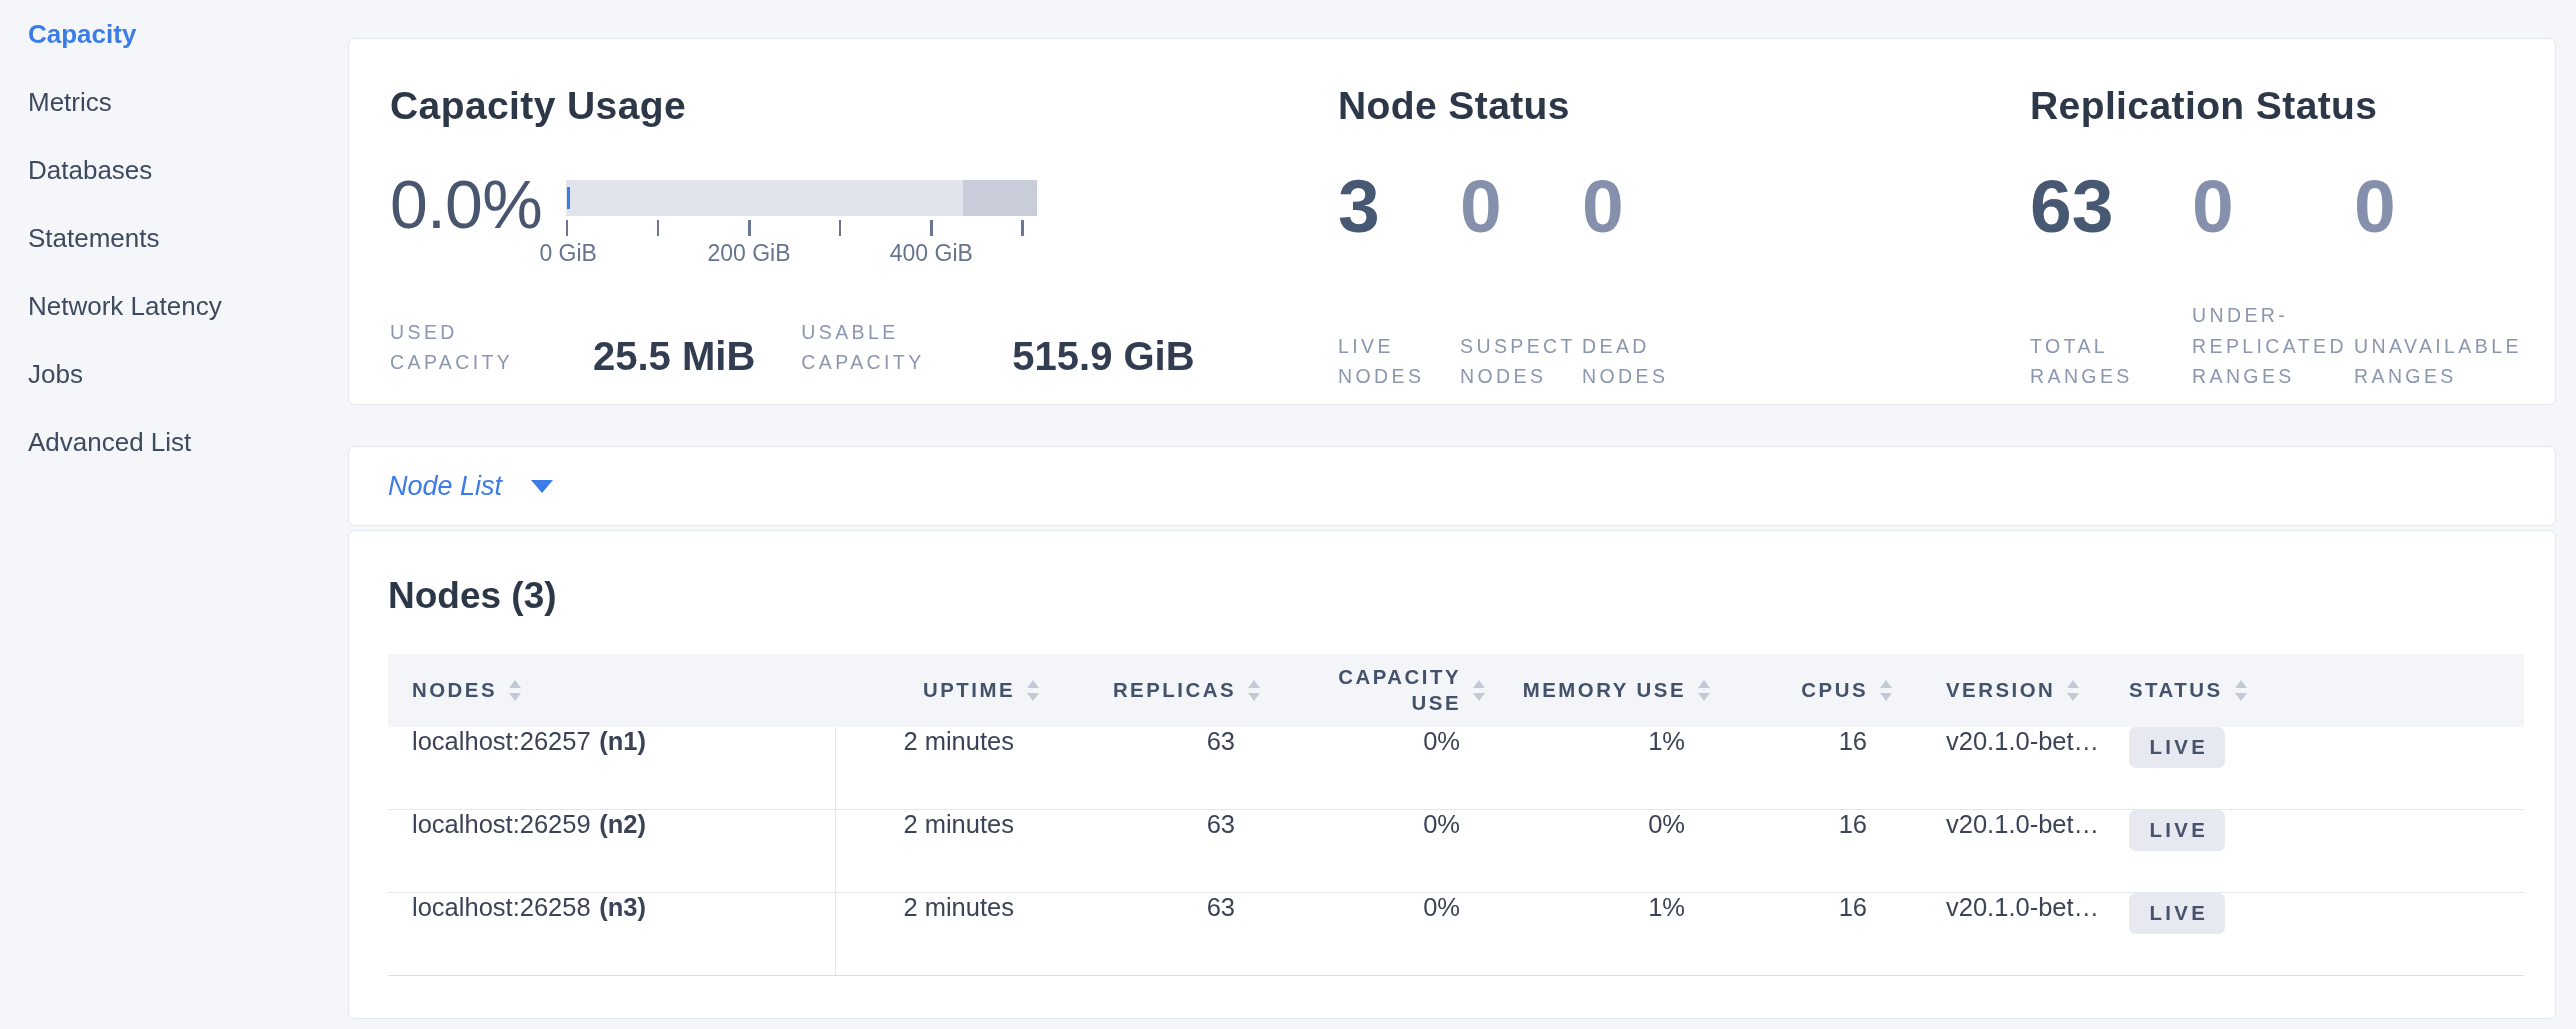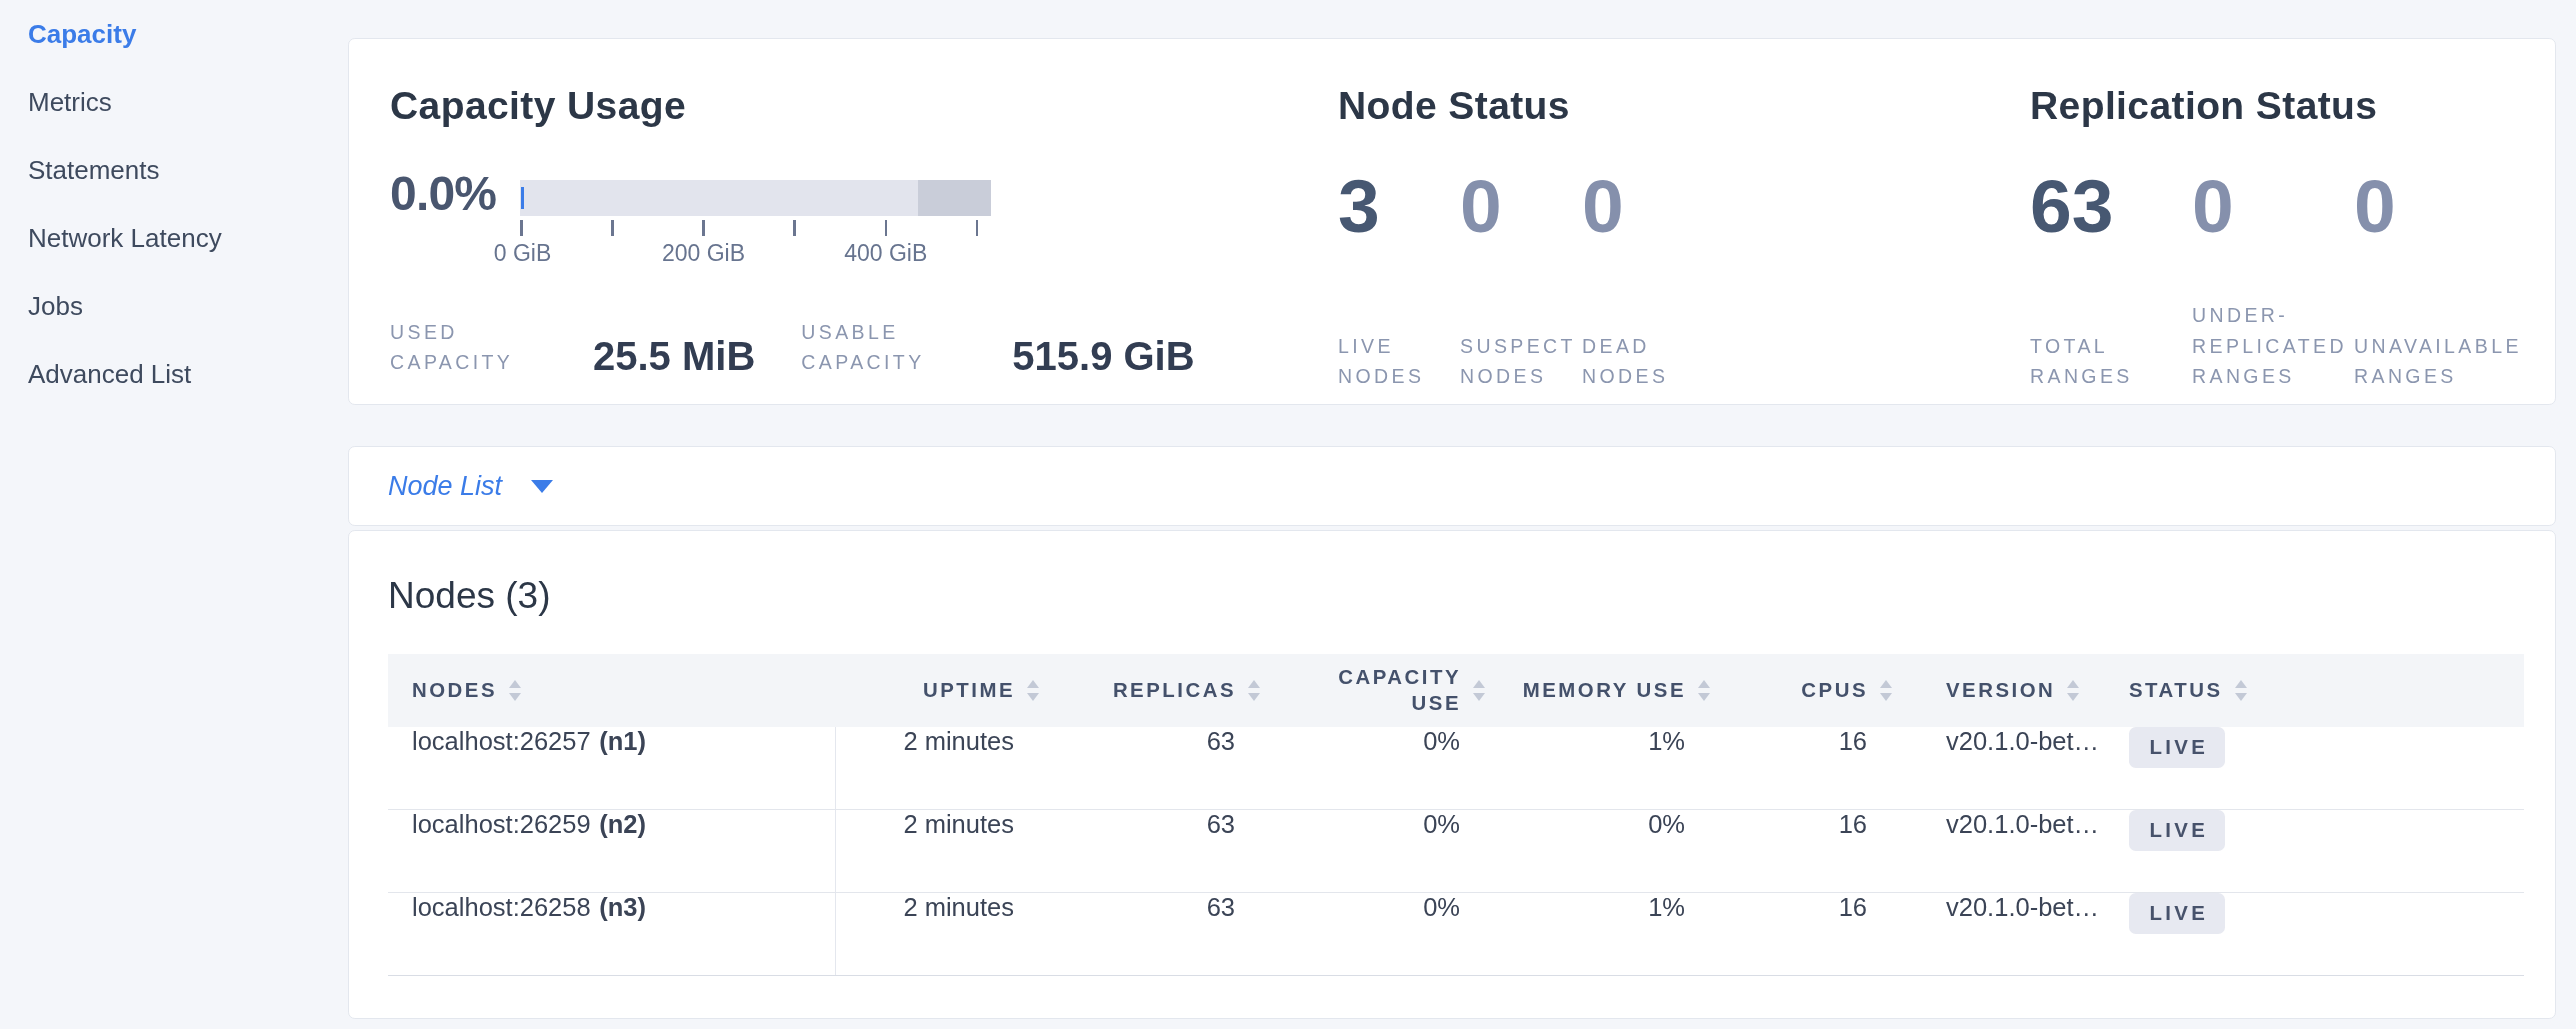--- a/index.html
+++ b/index.html
@@ -32,21 +32,21 @@
 
   
   .section { padding:45px 0 0 41px; }
   .sec-capacity   { width:948px; }
   .sec-nodes      { width:692px; }
   .sec-replication{ width:564px; }
   .sec-title { font-size:39px; font-weight:700; color:#2c3747; letter-spacing:0.4px; }
 
   .cap-row { display:flex; margin-top:42px; }
   .big-pct {
-    font-size:48px; font-weight:700; color:#49566f; line-height:1;
+    font-size:68px; font-weight:400; color:#49566f; line-height:1;
     letter-spacing:-0.8px; flex:0 0 auto;
   }
   .gauge { margin-left:24px; margin-top:10.2px; width:471px; flex:0 0 auto; }
   .gauge-bar { position:relative; width:471px; height:36px; background:#e2e4ed; }
   .gauge-bar .other-seg {
     position:absolute; right:0; top:0; height:36px; width:15.6%; background:#c9cdd9;
   }
   .gauge-bar .used-marker {
     position:absolute; left:0.8px; top:6.8px; width:3.4px; height:22px; background:#3b7ce8;
   }
@@ -85,21 +85,21 @@
     display:flex; align-items:center; margin-left:39px; cursor:pointer;font-style:italic;
   }
   .nodelist-label { font-size:27px; color:#3b7ce8; }
   .caret-down {
     margin-left:29px; width:0; height:0;
     border-left:11px solid transparent; border-right:11px solid transparent;
     border-top:13.6px solid #3b7ce8;
   }
 
   
-  .table-title { font-size:37px; font-weight:400; color:#2c3747; margin:44px 0 0 39px; }
+  .table-title { font-size:37px; font-weight:700; color:#2c3747; margin:44px 0 0 39px; }
   .ntable { margin:37px 0 0 39px; width:2136px; }
   .thead {
     display:flex; height:73px; background:#f3f5f8; align-items:center;
   }
   .hcell {
     display:flex; align-items:center; color:#44516b; font-size:20.4px; font-weight:700;
     letter-spacing:2.5px; cursor:pointer; height:100%;
   }
   .hcell .hlabel { white-space:nowrap; }
   .sort-icon { display:flex; flex-direction:column; row-gap:5.1px; margin-left:12px; }
@@ -141,20 +141,21 @@
   }
 </style>
 </head>
 <body>
 
 <div class="page">
 
   <nav class="sidebar">
     <div class="side-item active">Capacity</div>
     <div class="side-item">Metrics</div>
+    <div class="side-item">Databases</div>
     <div class="side-item">Statements</div>
     <div class="side-item">Network Latency</div>
     <div class="side-item">Jobs</div>
     <div class="side-item">Advanced List</div>
   </nav>
 
   <section class="card" id="card-summary">
 
     <div class="section sec-capacity">
       <div class="sec-title">Capacity Usage</div>

